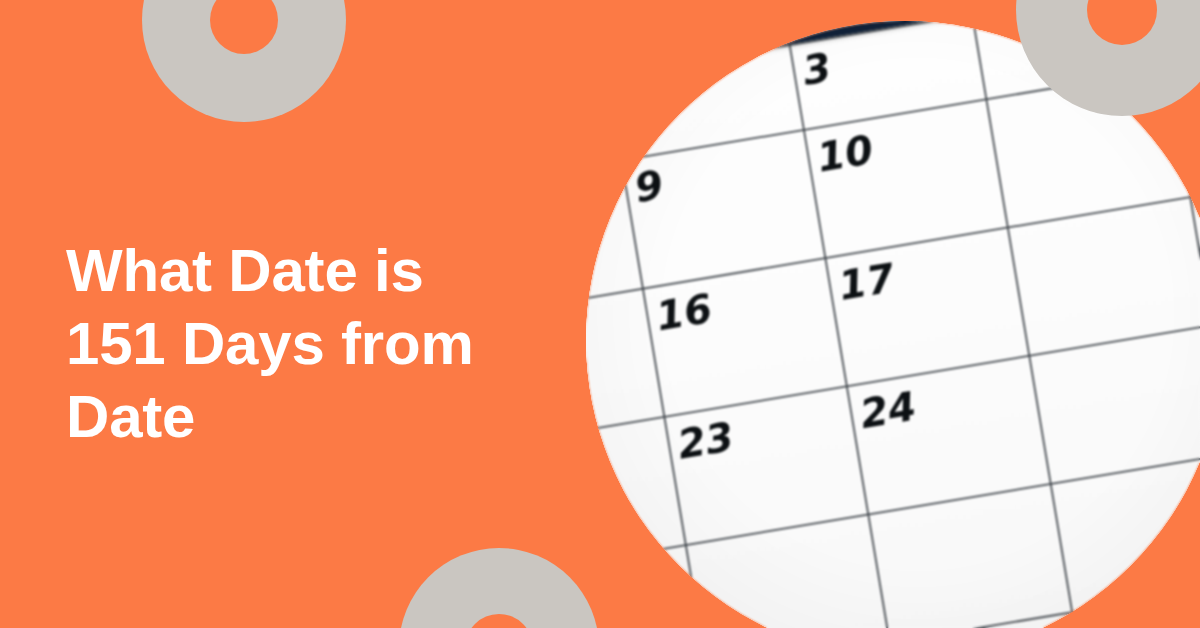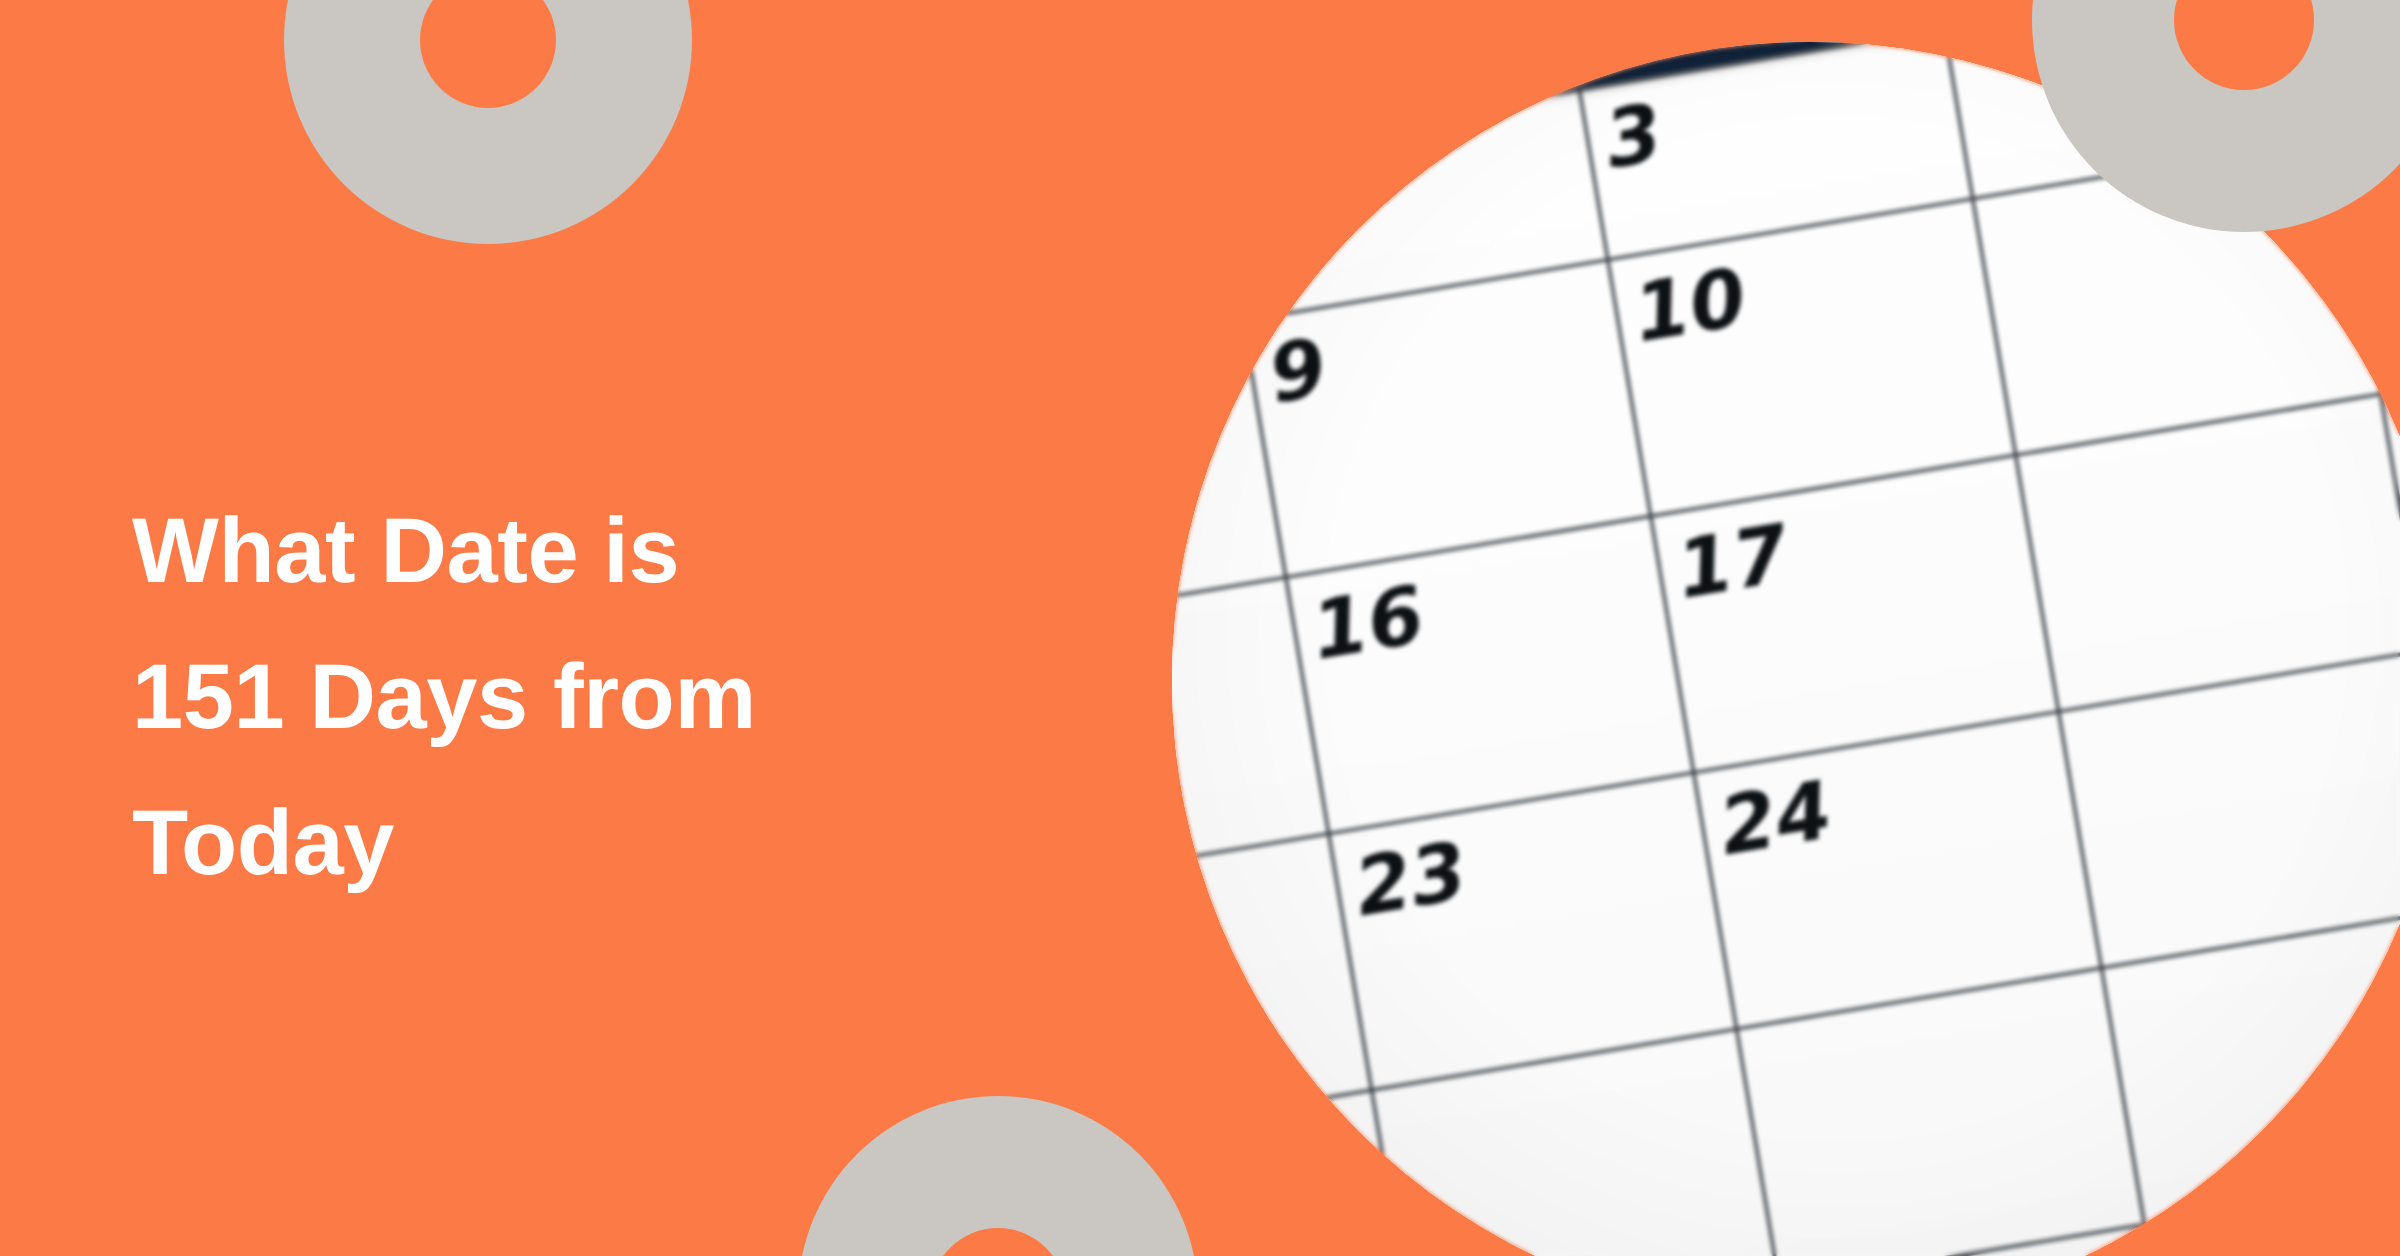--- a/index.html
+++ b/index.html
@@ -62,25 +62,25 @@
     left: 71px;
     top: 71px;
     width: 70px;
     height: 70px;
   }
 
   
   #headline {
     position: absolute;
     left: 66px;
-    top: 208px;
+    top: 194px;
     width: 470px;
     z-index: 4;
     color: #FFFFFF;
-    font-size: 46px;
+    font-size: 60px;
     font-weight: 700;
     line-height: 73px;
     letter-spacing: -0.2px;
   }
   #headline .hl-line {
     display: block;
     white-space: pre;
   }
 
   
@@ -201,21 +201,21 @@
     <div class="hole"></div>
   </div>
 
   <div class="ring" id="ring-bottom-left">
     <div class="hole"></div>
   </div>
 
   <h1 id="headline">
     <span class="hl-line">What Date is</span>
     <span class="hl-line">151 Days from</span>
-    <span class="hl-line">Today</span>
+    <span class="hl-line">Date</span>
   </h1>
 
   <div id="calendar-photo">
     <div id="calendar-stage">
       <div id="calendar-sheet"></div>
       <div id="calendar-top-edge"></div>
       <div id="calendar-header-band"></div>
 
       <div id="calendar-grid">
 

